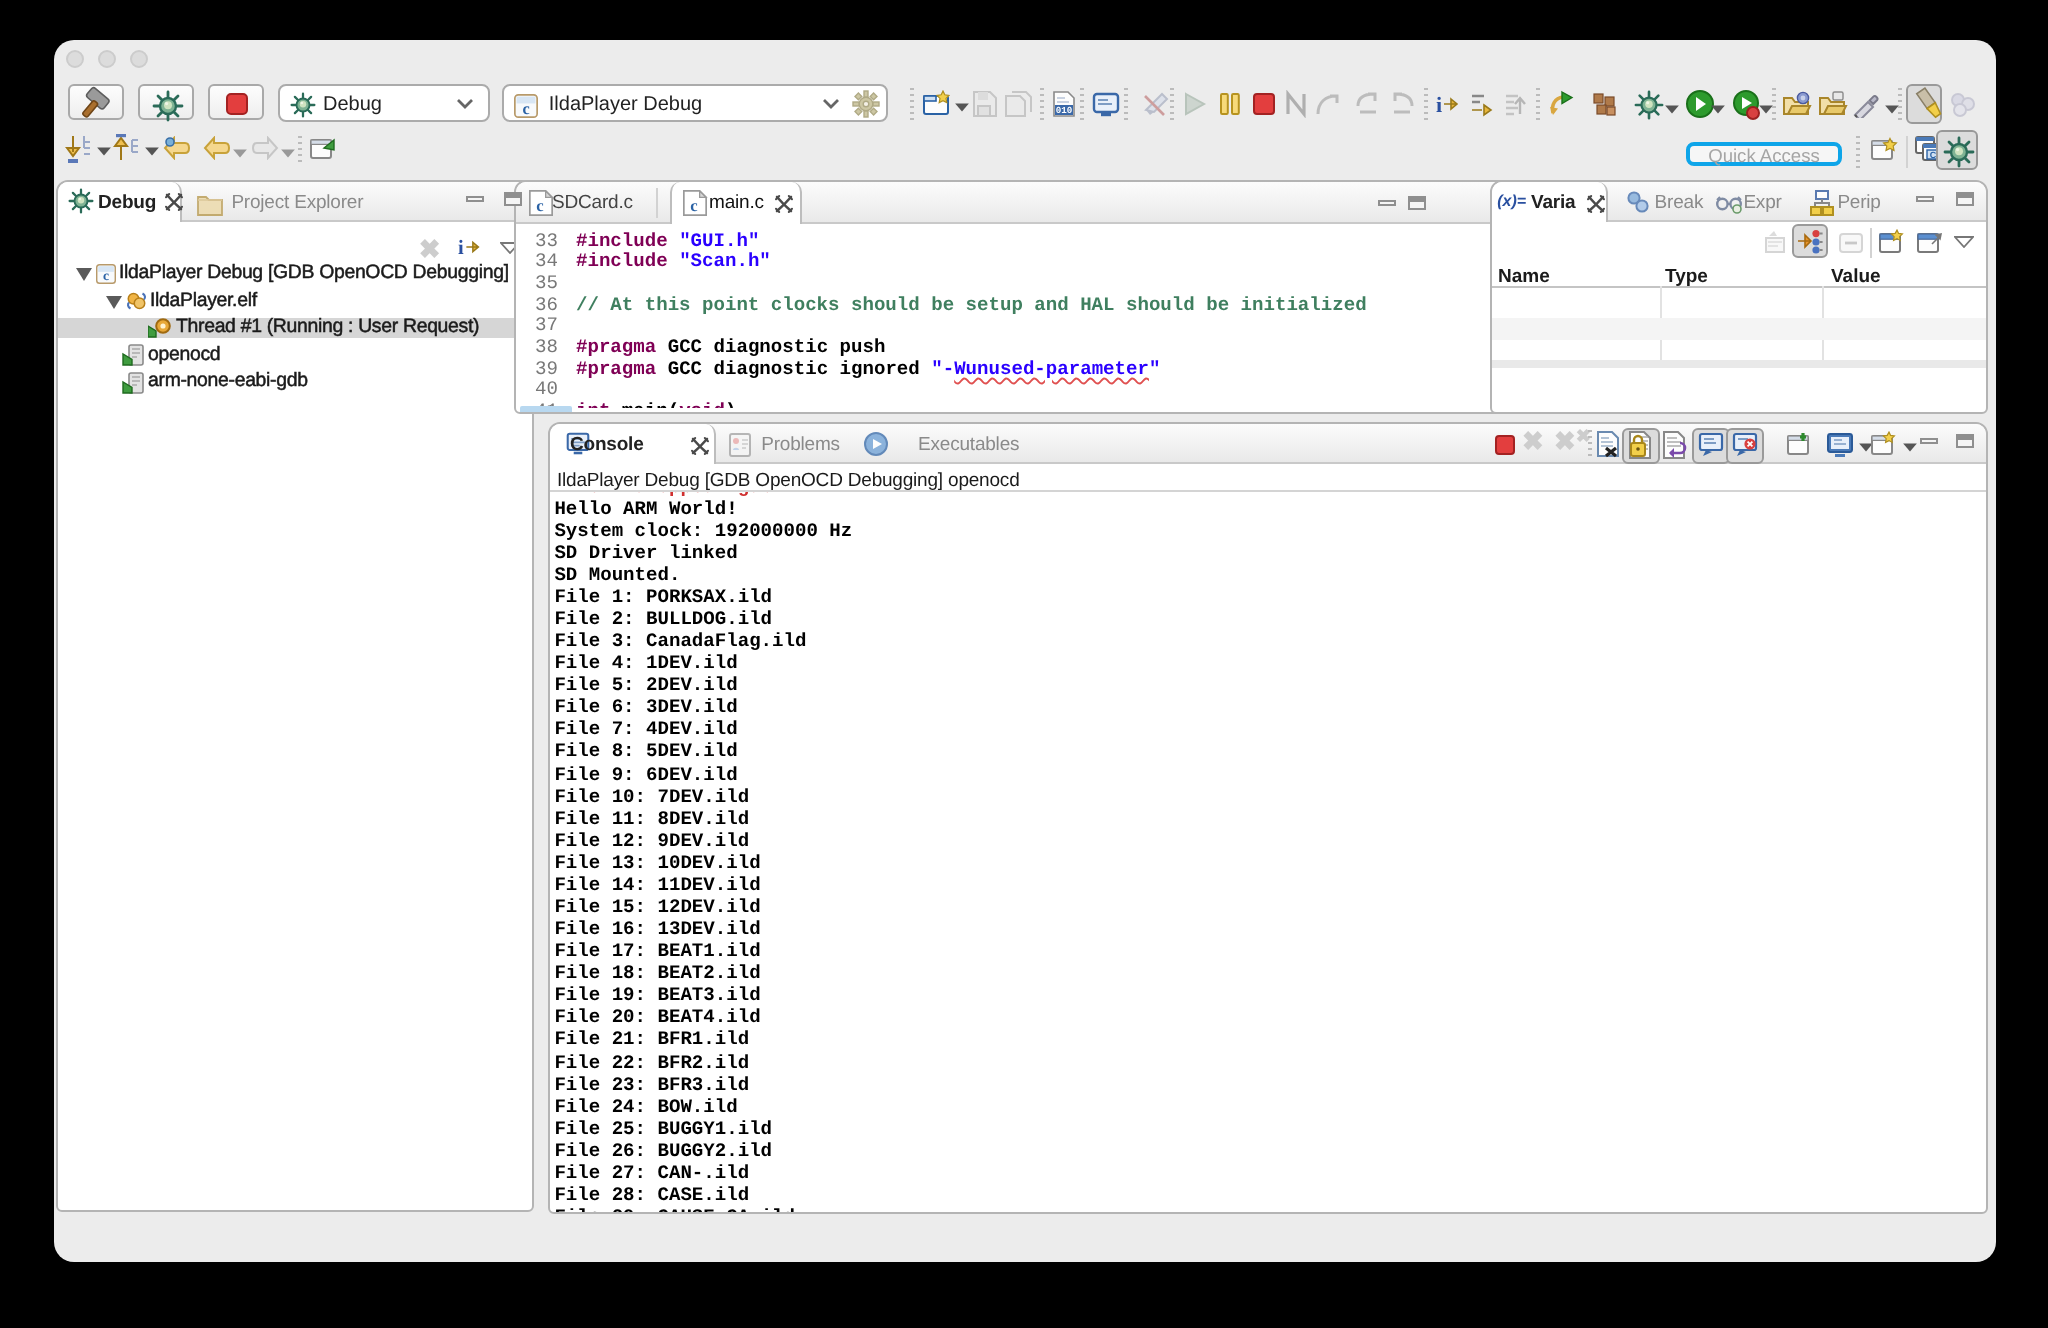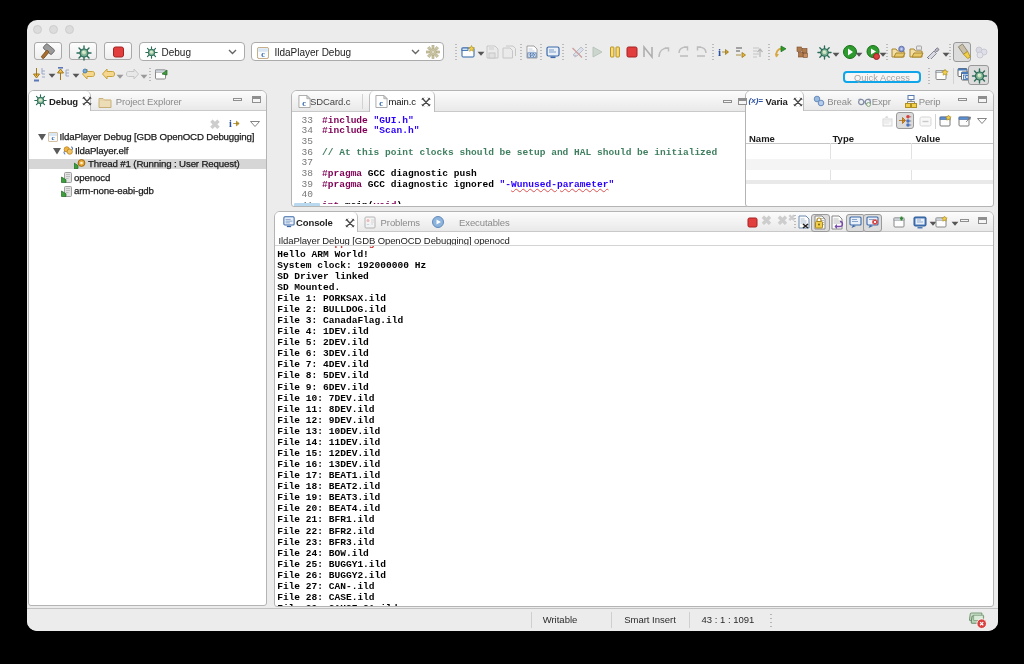--- a/index.html
+++ b/index.html
@@ -397,21 +397,21 @@
     <div class="treerow" style="top:94.4px">
         <svg class="abs" style="left:32px;top:0.5px" width="11" height="11" viewBox="0 0 11 11">
           <rect x="3.5" y="0.5" width="7" height="10" rx="1" fill="#e3e3e3" stroke="#8a8a8a" stroke-width="0.8"></rect>
           <path d="M5 2.5h4M5 4.5h4M5 6.5h2.5" stroke="#aaa" stroke-width="0.7"></path>
           <path d="M0.5 10.5V5l4.5 2.7V10.5z" fill="#3f9c3f" stroke="#1f6b1f" stroke-width="0.7"></path>
         </svg>
         <span style="position:absolute;left:45px;top:0">arm-none-eabi-gdb</span>
       </div>
   </div>
 
-  <div class="panel" id="editor" style="left:264px;top:70px;width:512px;height:117px">
+  <div class="panel" id="editor" style="left:230px;top:70px;width:512px;height:117px">
     <div class="tabbar" style="height:21px"></div>
     <svg class="abs" style="left:5.5px;top:3.5px;z-index:3" width="13" height="13" viewBox="0 0 14 14">
         <use href="#cfile"></use>
       </svg>
     <div class="tabtxtu" style="left:18px;top:5px;z-index:3;color:#444;font-weight:normal">SDCard.c</div>
     <div class="sep" style="left:70px;top:3px;height:15px;z-index:3"></div>
     <div class="tabsel" style="left:77px;width:66px;height:21px;border-left:1px solid #bdbdbd"></div>
     <svg class="abs" style="left:83.3px;top:3.5px;z-index:3" width="13" height="13" viewBox="0 0 14 14">
         <use href="#cfile"></use>
       </svg>
@@ -521,21 +521,21 @@
     <div class="abs" style="left:0;top:67.6px;width:247px;height:11.3px;background:#f4f4f4"></div>
     <div class="abs" style="left:0;top:89px;width:247px;height:3.5px;background:#e9e9e9"></div>
   </div>
 
   <div class="panel" id="console" style="left:247px;top:191px;width:720px;height:396px">
     <div class="tabbar"></div>
     <div class="tabsel" style="left:0;width:83px;border-radius:5px 5px 0 0"></div>
     <svg class="abs" style="left:8.2px;top:3px;z-index:3" width="12" height="14" viewBox="0 0 14 15">
         <use href="#consoleico"></use>
       </svg>
-    <div class="tabtxt" style="left:21px;z-index:3">Console</div>
+    <div class="tabtxt" style="left:10px;z-index:3">Console</div>
     <svg class="abs" style="left:69.5px;top:5.5px;z-index:3" width="10" height="10" viewBox="0 0 10 10">
         <use href="#xico"></use>
       </svg>
     <svg class="abs" style="left:89px;top:3.5px;z-index:3" width="12" height="13" viewBox="0 0 12 13" opacity="0.7">
         <rect x="1" y="1" width="10" height="11" rx="1" fill="#f5f5f5" stroke="#9a9a9a"></rect>
         <circle cx="4" cy="4.5" r="1.5" fill="#e8a0a0"></circle>
         <path d="M2.5 9c0-1.5 3-1.5 3 0z" fill="#b0c8e8"></path>
         <path d="M7 4h3M7 6h3M7 8h2" stroke="#bbb" stroke-width="0.8"></path>
       </svg>
     <div class="tabtxtu" style="left:105.6px;z-index:3">Problems</div>
@@ -645,31 +645,13 @@
 File 23: BFR3.ild
 File 24: BOW.ild
 File 25: BUGGY1.ild
 File 26: BUGGY2.ild
 File 27: CAN-.ild
 File 28: CASE.ild
 File 29: CAUSE-CA.ild</pre>
     </div>
   </div>
 
-  <div id="statusbar" class="abs" style="left:0;top:588px;width:971px;height:23px;background:#ececec;border-top:1px solid #c2c2c2;font-size:9.5px;color:#2b2b2b">
-    <div class="sep" style="left:504px;top:3px;height:16px;background:#cfcfcf"></div>
-    <div class="abs" style="left:493px;top:0;width:80px;text-align:center;line-height:22px">Writable</div>
-    <div class="sep" style="left:584px;top:3px;height:16px;background:#cfcfcf"></div>
-    <div class="abs" style="left:584px;top:0;width:78px;text-align:center;line-height:22px">Smart Insert</div>
-    <div class="sep" style="left:662px;top:3px;height:16px;background:#cfcfcf"></div>
-    <div class="abs" style="left:662px;top:0;width:78px;text-align:center;line-height:22px">43 : 1 : 1091</div>
-    <div class="abs" style="left:743px;top:5px;width:2px;height:13px;background:repeating-linear-gradient(#b5b5b5 0 1.5px,transparent 1.5px 4px)"></div>
-    <svg class="abs" style="left:942px;top:3px" width="19" height="17" viewBox="0 0 17 16">
-        <g>
-          <rect x="1" y="1" width="11" height="7" rx="1" fill="#c8dcc8" stroke="#7a9a7a" transform="skewX(-8)"></rect>
-          <rect x="3" y="3.5" width="11" height="7" rx="1" fill="#b8d4b8" stroke="#6a8a6a" transform="skewX(-8)"></rect>
-          <rect x="4" y="3" width="9" height="5" fill="#d8ead8" stroke="#7a9a7a" stroke-width="0.7"></rect>
-        </g>
-        <circle cx="11.5" cy="11" r="4.5" fill="#d84040" stroke="#fff" stroke-width="0.8"></circle>
-        <path d="M10 9.5l3 3M13 9.5l-3 3" stroke="#fff" stroke-width="1.1"></path>
-      </svg>
-  </div>
 </div>
 
 </body></html>

